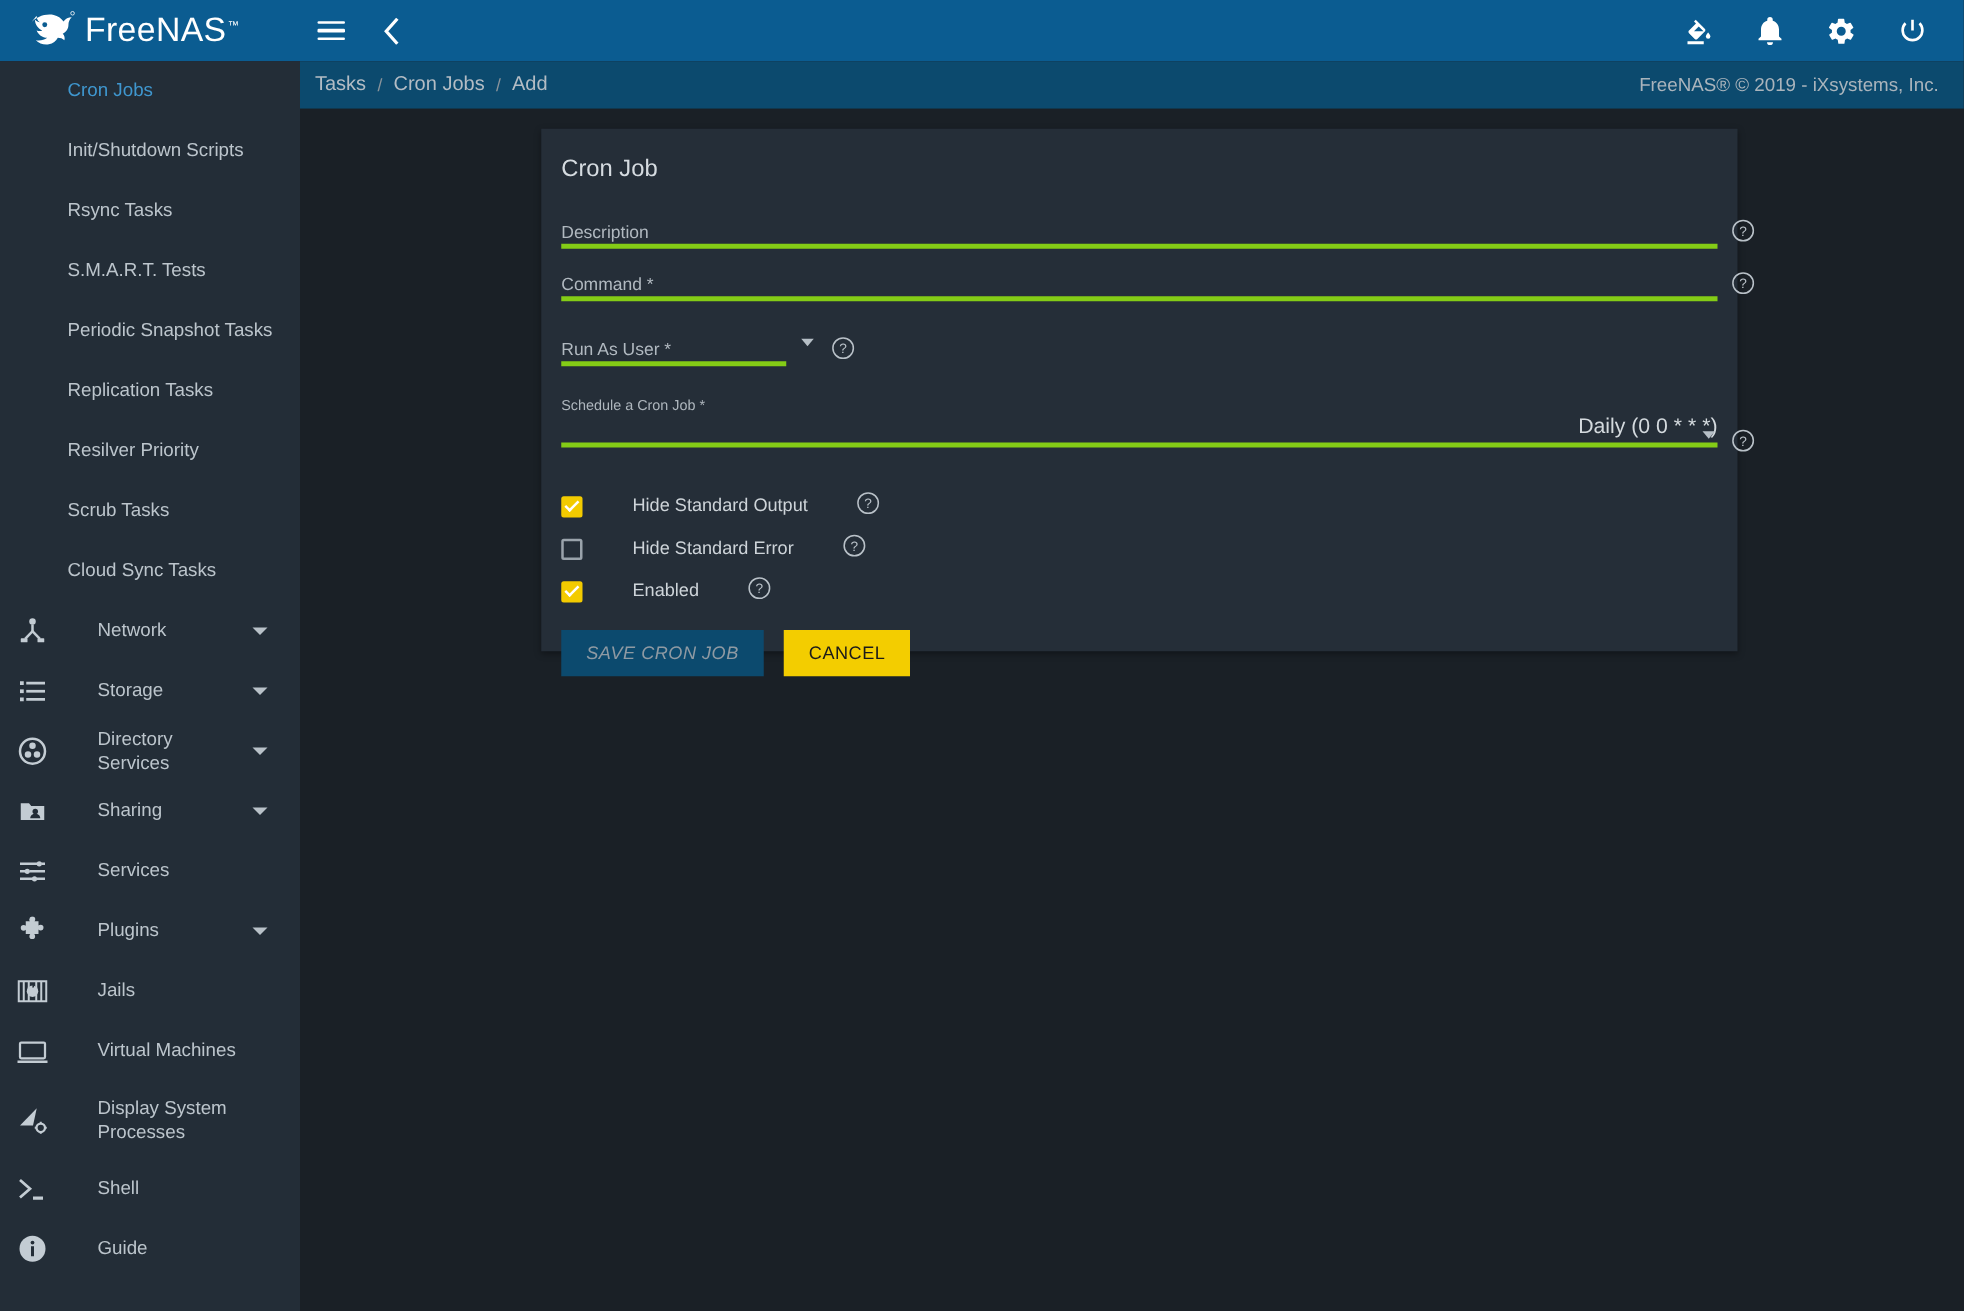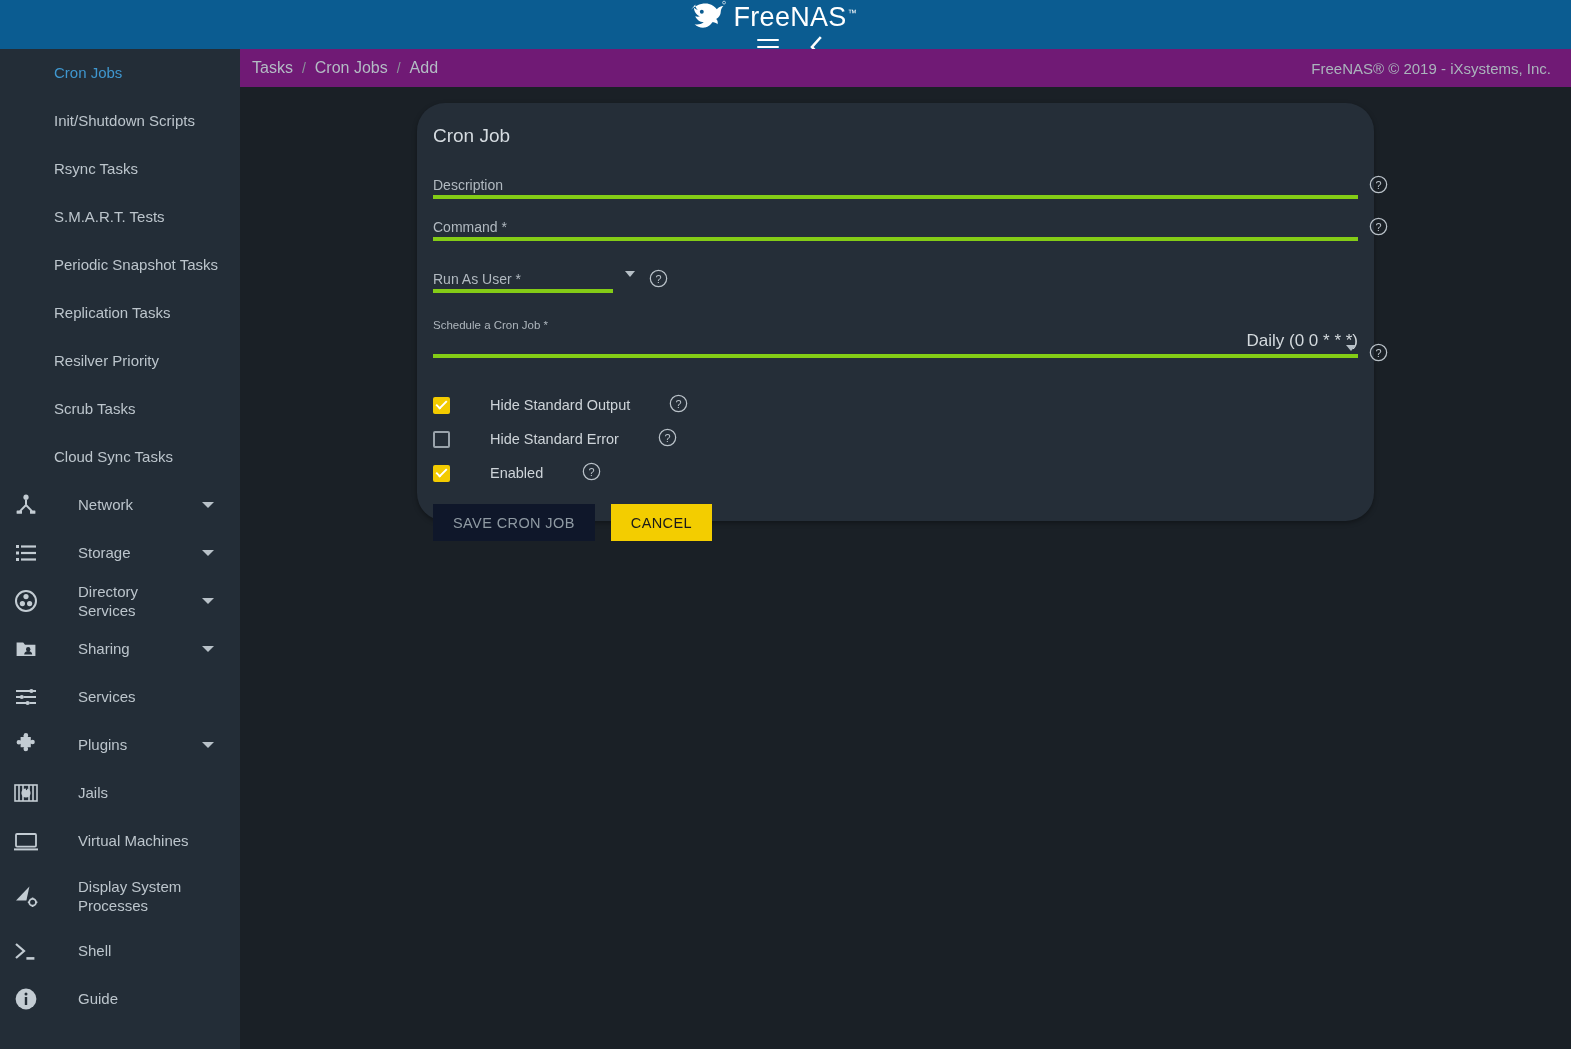--- a/index.html
+++ b/index.html
@@ -8,21 +8,21 @@
     background: #1a2026;
     font-family: "Liberation Sans", sans-serif;
     overflow: hidden;
   }
 
   
   .topbar {
     position: absolute; top: 0; left: 0;
     width: 1571px; height: 49px;
     background: #0b5c91;
-    display: flex; align-items: center; flex-direction: column;
+    display: flex; align-items: center;
   }
   .logo-zone {
     width: 240px; height: 49px;
     display: flex; align-items: center;
     padding-left: 22px;
   }
   .logo-mark { width: 42px; height: 34px; flex: 0 0 auto; }
   .logo-text {
     color: #ffffff;
     font-size: 27px;
@@ -84,44 +84,43 @@
     border-left: 6px solid transparent;
     border-right: 6px solid transparent;
     border-top: 6px solid #b8c1c8;
     margin-right: 26px;
   }
 
   
   .breadcrumb-bar {
     position: absolute; top: 49px; left: 240px;
     width: 1331px; height: 38px;
-    background: #701a75;
+    background: #0c4a6e;
     display: flex; align-items: center;
     padding: 0 12px 0 12px;
   }
   .bc { color: #b3bcc4; font-size: 16px; }
   .bc-sep { color: #8b949b; font-size: 14px; margin: 0 9px; }
   .copyright {
     margin-left: auto;
     color: #aab4bc; font-size: 15px;
     padding-right: 8px;
   }
 
   .content {
     position: absolute; top: 87px; left: 240px;
     width: 1331px; height: 962px;
     background: #1a2026;
   }
 
   .card {
-    position: absolute; left: 177px; top: 16px;
+    position: absolute; left: 193px; top: 16px;
     width: 957px; height: 418px;
     background: #252e38;
     box-shadow: 0 2px 5px rgba(0,0,0,.35);
-    border-radius: 28px;
   }
   .card-title {
     color: #d5dbe0; font-size: 19px;
     padding: 22px 0 0 16px;
   }
   .form { padding: 0 16px; }
 
   .field { position: relative; margin-top: 22px; }
   .field .line {
     border-bottom: 4px solid #84cc16;
@@ -178,21 +177,21 @@
   .cblabel { color: #ced4d9; font-size: 14.5px; margin-right: 11px; }
 
   .btnrow { display: flex; gap: 16px; margin-top: 14px; padding-bottom: 10px; }
   .btn {
     height: 37px; padding: 0 20px;
     border: none; cursor: pointer;
     font-size: 14.5px; letter-spacing: .4px;
     display: flex; align-items: center; justify-content: center;
     font-family: "Liberation Sans", sans-serif;
   }
-  .btn-save { background: #0f172a; color: #8f9aa3; }
+  .btn-save { background: #0c4a6e; color: #8f9aa3; font-style: italic; }
   .btn-cancel { background: #f3cd00; color: #1a1a1a; }
 </style>
 </head>
 <body>
 
 <div class="topbar">
   <div class="logo-zone">
     <span class="logo-mark">
       <svg viewBox="0 0 64 52" width="42" height="34">
         <path fill="#ffffff" d="M3 17c7-9 19-13 29-11 5 1 9 4 12 8 2-3 6-5 10-5-3 3-4 6-4 9 0 5-3 9-7 11 2 2 3 5 2 8-2-2-5-3-8-3-2 4-6 7-11 8-6 1-12-1-16-5 5 1 10 0 14-3-6 0-11-4-13-9 3 1 5 1 7 0-5-2-9-7-9-13 2 2 4 3 6 3-3-2-4-5-4-8z"></path>

